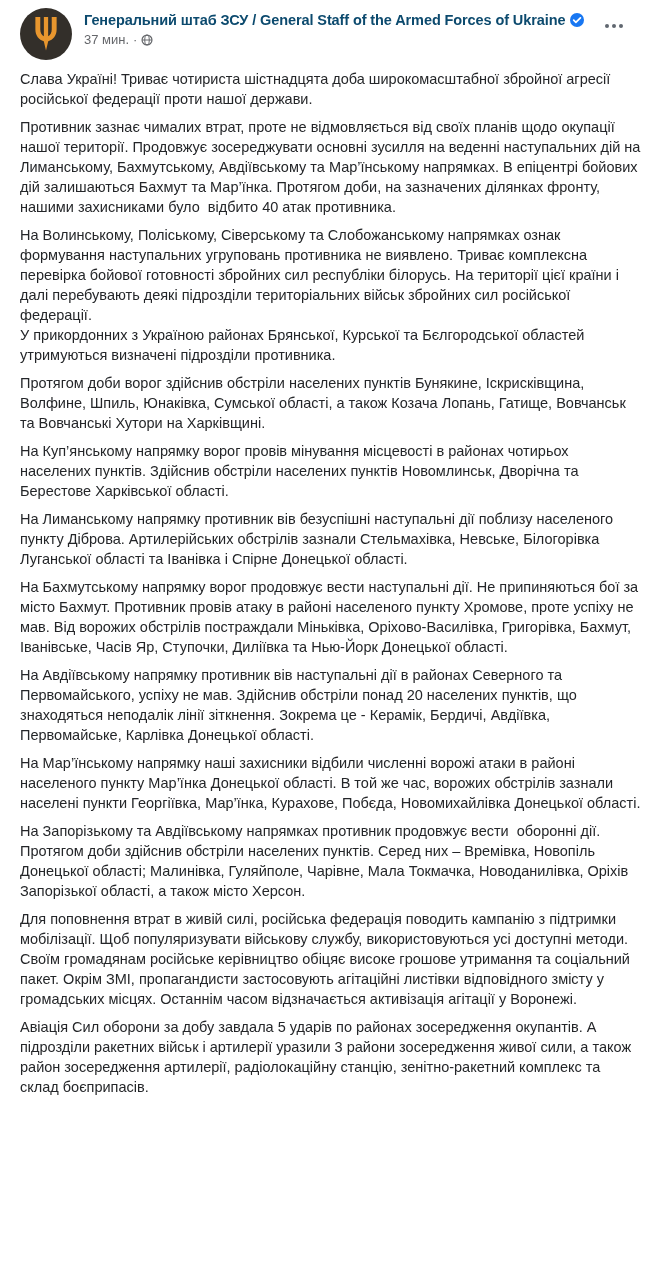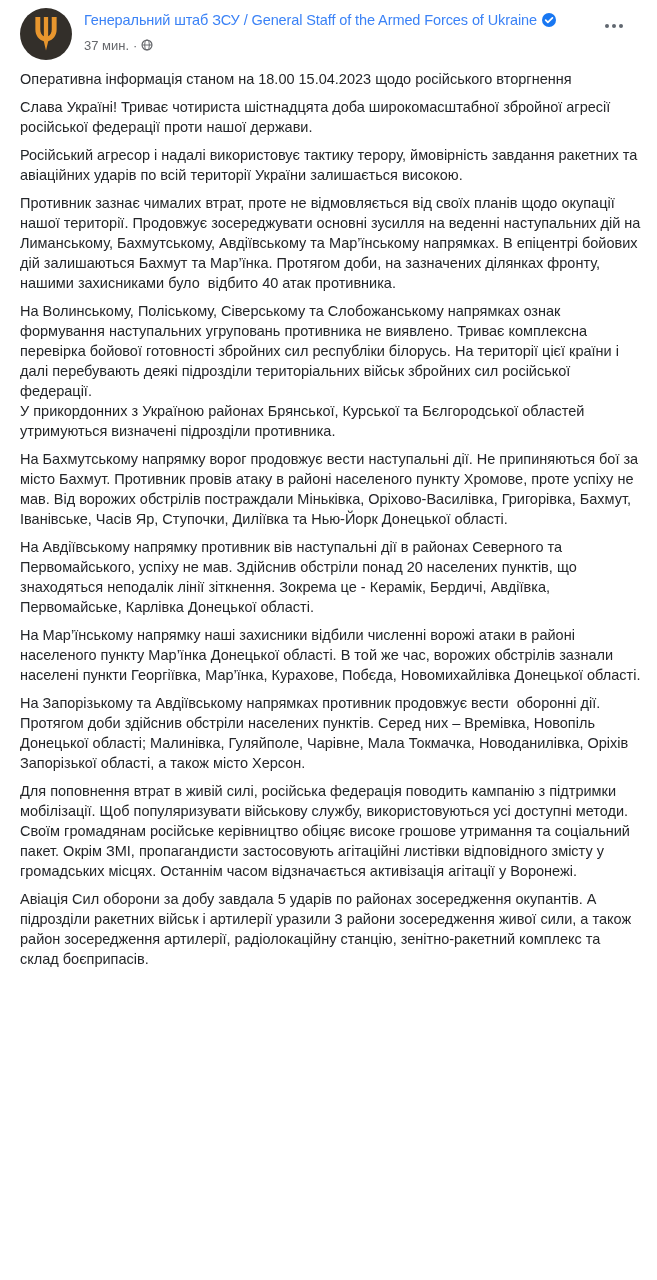--- a/index.html
+++ b/index.html
@@ -43,37 +43,37 @@
     padding-top: 4px;
     min-width: 0;
   }
   .page-name-row {
     display: flex;
     align-items: center;
     white-space: nowrap;
   }
   .page-name {
     font-size: 14.5px;
-    font-weight: normal;
+    font-weight: bold;
     letter-spacing: -0.1px;
-    color: #3b82f6;
+    color: #0c4a6e;
     text-decoration: none;
     cursor: pointer;
   }
   .verified-badge {
     margin-left: 5px;
     width: 14px;
     height: 14px;
     flex: 0 0 auto;
     display: inline-flex;
   }
   .meta-row {
-    margin-top: 10px;
+    margin-top: 4px;
     display: flex;
-    align-items: flex-start;
+    align-items: center;
     font-size: 13px;
     color: #65676b;
   }
   .meta-sep {
     margin: 0 4px;
     color: #65676b;
   }
   .globe-wrap { display: inline-flex; margin-top: 1px; }
   .menu-btn {
     position: absolute;
@@ -147,26 +147,27 @@
       <span style="display:flex; gap:3px;">
         <i></i>
           <i></i>
           <i></i>
       </span>
     </div>
 
   </div>
 
   <div class="post-body">
-    <div class="para">Оперативна інформація станом на 18.00 15.04.2023 щодо російського вторгнення</div>
     <div class="para">Слава Україні! Триває чотириста шістнадцята доба широкомасштабної збройної агресії російської федерації проти нашої держави.</div>
-    <div class="para">Російський агресор і надалі використовує тактику терору, ймовірність завдання ракетних та авіаційних ударів по всій території України залишається високою.</div>
     <div class="para">Противник зазнає чималих втрат, проте не відмовляється від своїх планів щодо окупації нашої території. Продовжує зосереджувати основні зусилля на веденні наступальних дій на Лиманському, Бахмутському, Авдіївському та Мар’їнському напрямках. В епіцентрі бойових дій залишаються Бахмут та Мар’їнка. Протягом доби, на зазначених ділянках фронту, нашими захисниками було  відбито 40 атак противника.</div>
     <div class="para">На Волинському, Поліському, Сіверському та Слобожанському напрямках ознак формування наступальних угруповань противника не виявлено. Триває комплексна перевірка бойової готовності збройних сил республіки білорусь. На території цієї країни і далі перебувають деякі підрозділи територіальних військ збройних сил російської федерації.
 У прикордонних з Україною районах Брянської, Курської та Бєлгородської областей утримуються визначені підрозділи противника.</div>
+    <div class="para">Протягом доби ворог здійснив обстріли населених пунктів Бунякине, Іскрисківщина, Волфине, Шпиль, Юнаківка, Сумської області, а також Козача Лопань, Гатище, Вовчанськ та Вовчанські Хутори на Харківщині.</div>
+    <div class="para">На Куп’янському напрямку ворог провів мінування місцевості в районах чотирьох населених пунктів. Здійснив обстріли населених пунктів Новомлинськ, Дворічна та Берестове Харківської області.</div>
+    <div class="para">На Лиманському напрямку противник вів безуспішні наступальні дії поблизу населеного пункту Діброва. Артилерійських обстрілів зазнали Стельмахівка, Невське, Білогорівка Луганської області та Іванівка і Спірне Донецької області.</div>
     <div class="para">На Бахмутському напрямку ворог продовжує вести наступальні дії. Не припиняються бої за місто Бахмут. Противник провів атаку в районі населеного пункту Хромове, проте успіху не мав. Від ворожих обстрілів постраждали Міньківка, Оріхово-Василівка, Григорівка, Бахмут, Іванівське, Часів Яр, Ступочки, Диліївка та Нью-Йорк Донецької області.</div>
     <div class="para">На Авдіївському напрямку противник вів наступальні дії в районах Северного та Первомайського, успіху не мав. Здійснив обстріли понад 20 населених пунктів, що знаходяться неподалік лінії зіткнення. Зокрема це - Керамік, Бердичі, Авдіївка, Первомайське, Карлівка Донецької області.</div>
     <div class="para">На Мар’їнському напрямку наші захисники відбили численні ворожі атаки в районі населеного пункту Мар’їнка Донецької області. В той же час, ворожих обстрілів зазнали населені пункти Георгіївка, Мар’їнка, Курахове, Побєда, Новомихайлівка Донецької області.</div>
     <div class="para">На Запорізькому та Авдіївському напрямках противник продовжує вести  оборонні дії. Протягом доби здійснив обстріли населених пунктів. Серед них – Времівка, Новопіль Донецької області; Малинівка, Гуляйполе, Чарівне, Мала Токмачка, Новоданилівка, Оріхів Запорізької області, а також місто Херсон.</div>
     <div class="para">Для поповнення втрат в живій силі, російська федерація поводить кампанію з підтримки мобілізації. Щоб популяризувати військову службу, використовуються усі доступні методи. Своїм громадянам російське керівництво обіцяє високе грошове утримання та соціальний пакет. Окрім ЗМІ, пропагандисти застосовують агітаційні листівки відповідного змісту у громадських місцях. Останнім часом відзначається активізація агітації у Воронежі.</div>
     <div class="para">Авіація Сил оборони за добу завдала 5 ударів по районах зосередження окупантів. А підрозділи ракетних військ і артилерії уразили 3 райони зосередження живої сили, а також район зосередження артилерії, радіолокаційну станцію, зенітно-ракетний комплекс та склад боєприпасів.</div>
   </div>
 
 </div>
 

